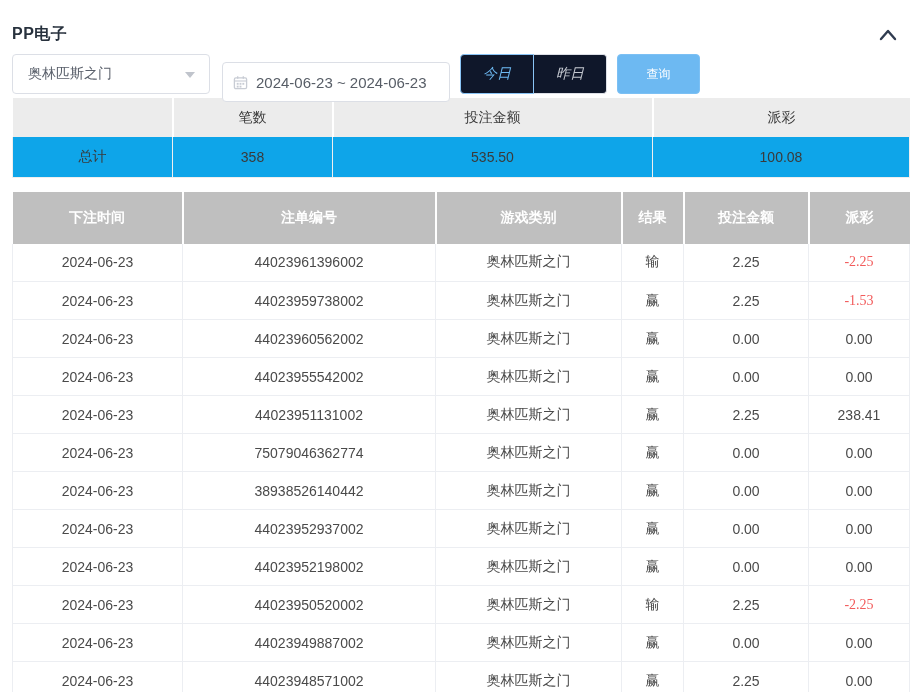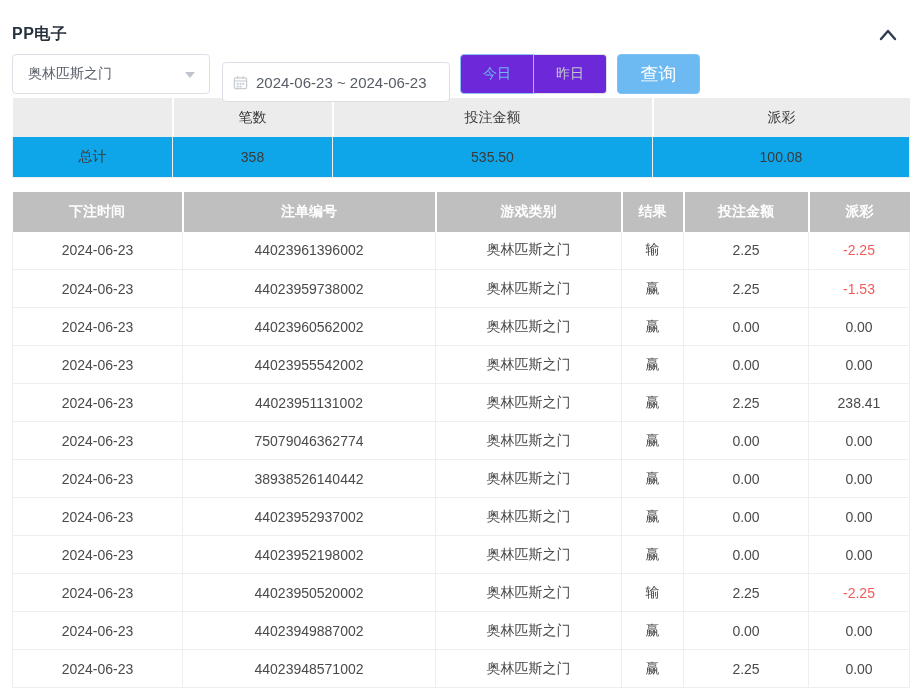--- a/index.html
+++ b/index.html
@@ -20,47 +20,47 @@
     border-radius:4px; display:flex; align-items:center; padding:0 30px 0 15px;
     font-size:14px; color:#5a606b; cursor:pointer; background:#fff; }
   .select-caret { position:absolute; right:14px; top:17px; width:0; height:0;
     border-left:5px solid transparent; border-right:5px solid transparent;
     border-top:6px solid #c0c4cc; }
   .date-box { width:228px; height:40px; margin-left:12px; border:1px solid #dcdfe6;
     border-radius:4px; display:flex; align-items:center; padding:0 10px;
     font-size:15px; color:#575d66; cursor:pointer; background:#fff;margin-top:16px; }
   .date-box .cal { margin-right:8px; flex:0 0 auto; display:flex; }
   .btn-group { display:flex; margin-left:10px; }
-  .btn-group .qbtn { height:40px; padding:0 22px; background:#6d28d9; font-size:14px;
+  .btn-group .qbtn { height:40px; padding:0 22px; background:#0f172a; font-size:14px;
     border:1px solid #dcdfe6; border-left-width:0; color:#c3c7cf; cursor:pointer;
-    display:flex; align-items:center; }
+    display:flex; align-items:center;font-style:italic; }
   .btn-group .qbtn:first-child { border-left-width:1px; border-radius:4px 0 0 4px; }
   .btn-group .qbtn:last-child { border-radius:0 4px 4px 0; }
   .btn-group .qbtn.active { border:1px solid #8ac4f5; color:#6db9f2; position:relative; z-index:1; }
   .search-btn { height:40px; width:83px; margin-left:10px; background:#6db9f2;
-    border:1px solid #7cc0f4; border-radius:4px; color:#ffffff; font-size:18px;
+    border:1px solid #7cc0f4; border-radius:4px; color:#ffffff; font-size:12px;
     cursor:pointer; }
 
   
   table { border-collapse:collapse; table-layout:fixed; }
   .summary { width:897px; margin-top:4px; font-size:14px; }
   .summary thead th { height:39px; background:#ececec; color:#3a3a3a; font-weight:normal;
     text-align:center; border-right:2px solid #ffffff; }
   .summary thead th:last-child { border-right:none; }
   .summary tbody td { height:40px; background:#0ea5e9; color:#3a3a3a; text-align:center;
     border:1px solid #efefef; border-top:none; }
 
   
   .records { width:897px; margin-top:14px; font-size:14px; }
-  .records thead th { height:40px; background:#bfbfbf; color:#ffffff; font-weight:bold;
+  .records thead th { height:52px; background:#bfbfbf; color:#ffffff; font-weight:bold;
     text-align:center; border-right:2px solid #ffffff; }
   .records thead th:last-child { border-right:none; }
   .records tbody td { height:38px; background:#fff; color:#4a4a4a; text-align:center;
     border:1px solid #eceef2; border-top:none; }
-  .records tbody td.neg { color:#f25b5b; }
+  .records tbody td.neg { color:#f25b5b;font-family:Liberation Serif, serif; }
 </style>
 </head>
 <body>
 
 <div class="page">
 
   <div class="panel-head">
     <div class="panel-title">PP电子</div>
     <div class="collapse-btn">
       <span style="display:flex;">

